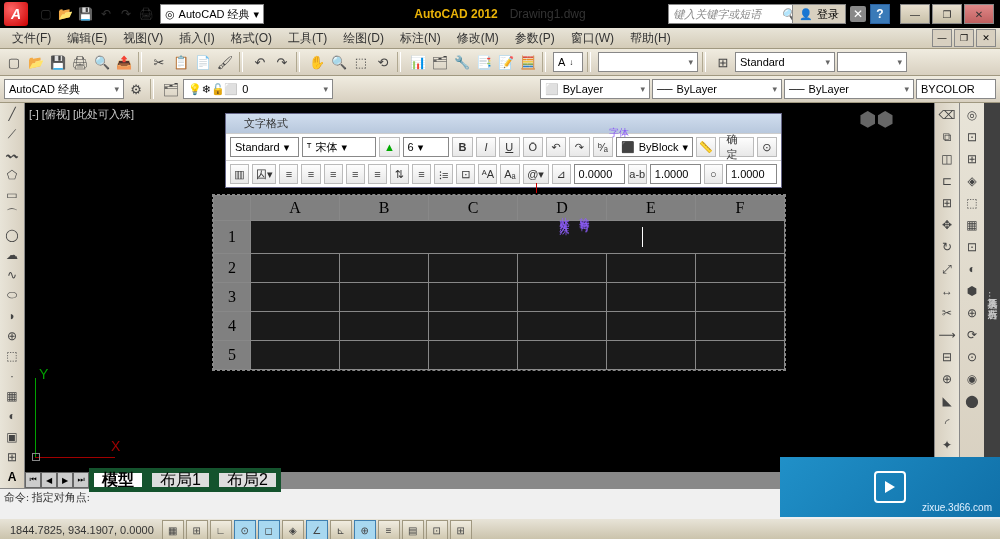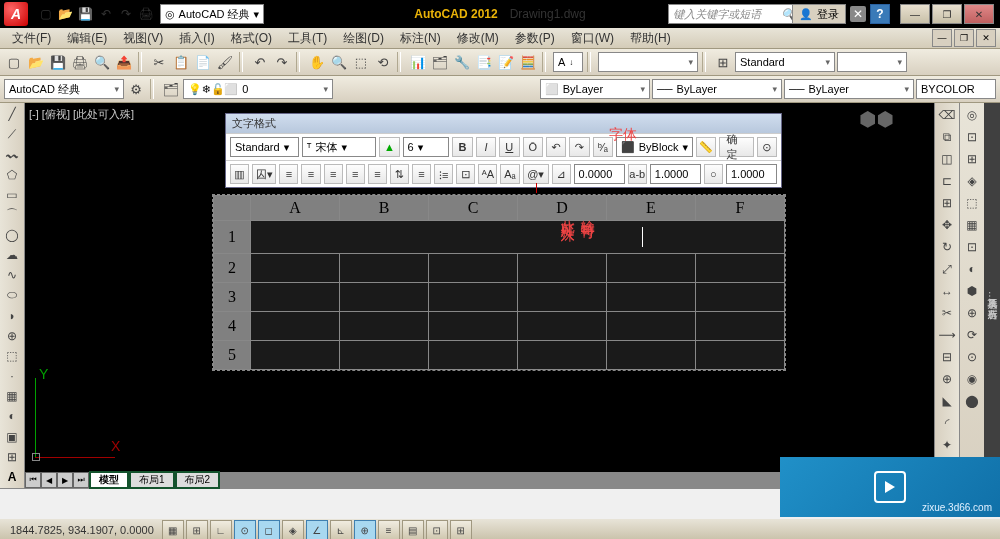--- a/index.html
+++ b/index.html
@@ -37,42 +37,42 @@
 .far-right-tools{width:24px;background:linear-gradient(to bottom,#e8e4d8,#d8d0c0);display:flex;flex-direction:column;padding:2px 0;gap:2px;border-left:1px solid #888}
 .side-tab{width:16px;background:#404040;color:#ccc;display:flex;align-items:center;justify-content:center;writing-mode:vertical-rl;font-size:10px;padding:8px 0}
 .canvas{flex:1;position:relative;background:#000}
 .viewlabel{position:absolute;top:4px;left:4px;color:#ccc;font-size:11px}
 .ucs{position:absolute;bottom:30px;left:10px}
 .ucs-y{position:absolute;bottom:0;left:0;width:1px;height:80px;background:#00a000}
 .ucs-x{position:absolute;bottom:0;left:0;width:80px;height:1px;background:#a00000}
 .ucs-ly{position:absolute;bottom:76px;left:4px;color:#00a000;font-size:14px}
 .ucs-lx{position:absolute;bottom:4px;left:76px;color:#a00000;font-size:14px}
 .text-editor{position:absolute;top:10px;left:200px;width:555px;background:#fff;border:1px solid #668}
-.te-title{background:linear-gradient(to bottom,#d0ddee,#b8c8dd);padding:2px 6px;font-size:11px;color:#333;display:flex;justify-content:space-between}
+.te-title{background:linear-gradient(to bottom,#d0ddee,#b8c8dd);padding:2px 18px;font-size:11px;color:#333;display:flex;justify-content:space-between}
 .te-row{display:flex;align-items:center;gap:3px;padding:3px 4px;border-top:1px solid #ccc}
 .te-combo{height:18px;background:#fff;border:1px solid #888;display:flex;align-items:center;padding:0 4px;font-size:11px;gap:4px}
 .te-btn{width:20px;height:18px;border:1px solid #bbb;background:linear-gradient(to bottom,#fdfdfd,#e8e8e8);display:flex;align-items:center;justify-content:center;font-size:11px;color:#333}
 .te-ok{padding:0 6px;width:auto}
 .table-widget{position:absolute;top:91px;left:187px;border:1px dashed #888}
 .tbl{border-collapse:collapse}
 .tbl td,.tbl th{border:1px solid #888;text-align:center;font-size:16px;font-family:"SimSun"}
 .tbl .corner{width:34px;height:22px;background:#808080}
 .tbl .colh{width:86px;height:22px;background:#808080;color:#000;font-weight:normal}
 .tbl .rowh{width:34px;height:26px;background:#808080;color:#000;font-weight:normal}
 .tbl .cell{width:86px;height:26px;background:#1a1a1a}
 .tbl .merged{background:#1a1a1a}
 .cursor{display:inline-block;width:1px;height:20px;background:#fff;vertical-align:middle}
-.annot{position:absolute;color:#ef4444;font-size:14px;font-family:Liberation Serif, serif;line-height:1.3}
+.annot{position:absolute;color:#8b5cf6;font-size:10px;font-family:Liberation Sans, sans-serif;line-height:1.3}
 .annot-font{top:12px;left:383px}
 .annot-note{top:106px;left:533px;writing-mode:vertical-rl;letter-spacing:2px}
 .annot-note2{top:106px;left:553px;writing-mode:vertical-rl;letter-spacing:2px}
 .tab-ctrl{height:16px;background:#888;display:flex;align-items:center;font-size:10px}
 .tab-nav{display:flex}
 .tab-nav-btn{width:14px;height:14px;background:#ccc;border:1px solid #666;display:flex;align-items:center;justify-content:center;font-size:8px}
-.tab{padding:0 8px;background:#ddd;border:2px solid #14532d;height:14px;display:flex;align-items:center;font-size:10px}
+.tab{padding:0 8px;background:#ddd;border:5px solid #14532d;height:14px;display:flex;align-items:center;font-size:16px}
 .tab.active{background:#fff;font-weight:bold}
 .cmdline{height:28px;background:#f0f0f0;border-top:1px solid #888;padding:1px 4px;font-size:11px;color:#333;font-family:"SimSun"}
 .cmdline .line{line-height:14px}
 .statusbar{height:22px;background:linear-gradient(to bottom,#e8e4d8,#c8c0a8);display:flex;align-items:center;padding:0 4px;gap:2px;font-size:11px;color:#333}
 .sb-coords{padding:0 6px}
 .sb-btn{width:20px;height:18px;border:1px solid #a09880;background:linear-gradient(to bottom,#f0ece0,#d0c8b0);display:flex;align-items:center;justify-content:center;font-size:10px;color:#444}
 .sb-btn.pressed{background:#a8d8f0;border-color:#4080b0}
 .watermark{position:absolute;right:0;bottom:22px;height:60px;width:220px;background:linear-gradient(135deg,#2090c8,#1070a8);display:flex;align-items:center;justify-content:center;color:#fff;gap:8px}
 .wm-logo{width:28px;height:28px;border:2px solid #fff;border-radius:4px;display:flex;align-items:center;justify-content:center}
 .wm-logo::before{content:"";width:0;height:0;border-left:10px solid #fff;border-top:6px solid transparent;border-bottom:6px solid transparent}
@@ -445,20 +445,21 @@
     <div class="side-btn">⟳</div>
     <div class="side-btn">⊙</div>
     <div class="side-btn">◉</div>
     <div class="side-btn">⬤</div>
   </div>
 
   <div class="side-tab">工具选项…所有选</div>
 </div>
 
 <div class="cmdline">
+  <div class="line">命令: 指定对角点:</div>
 </div>
 
 <div class="statusbar">
   <div class="sb-coords">1844.7825, 934.1907, 0.0000</div>
   <div class="sb-btn">▦</div>
   <div class="sb-btn">⊞</div>
   <div class="sb-btn">∟</div>
   <div class="sb-btn pressed">⊙</div>
   <div class="sb-btn pressed">◻</div>
   <div class="sb-btn">◈</div>

